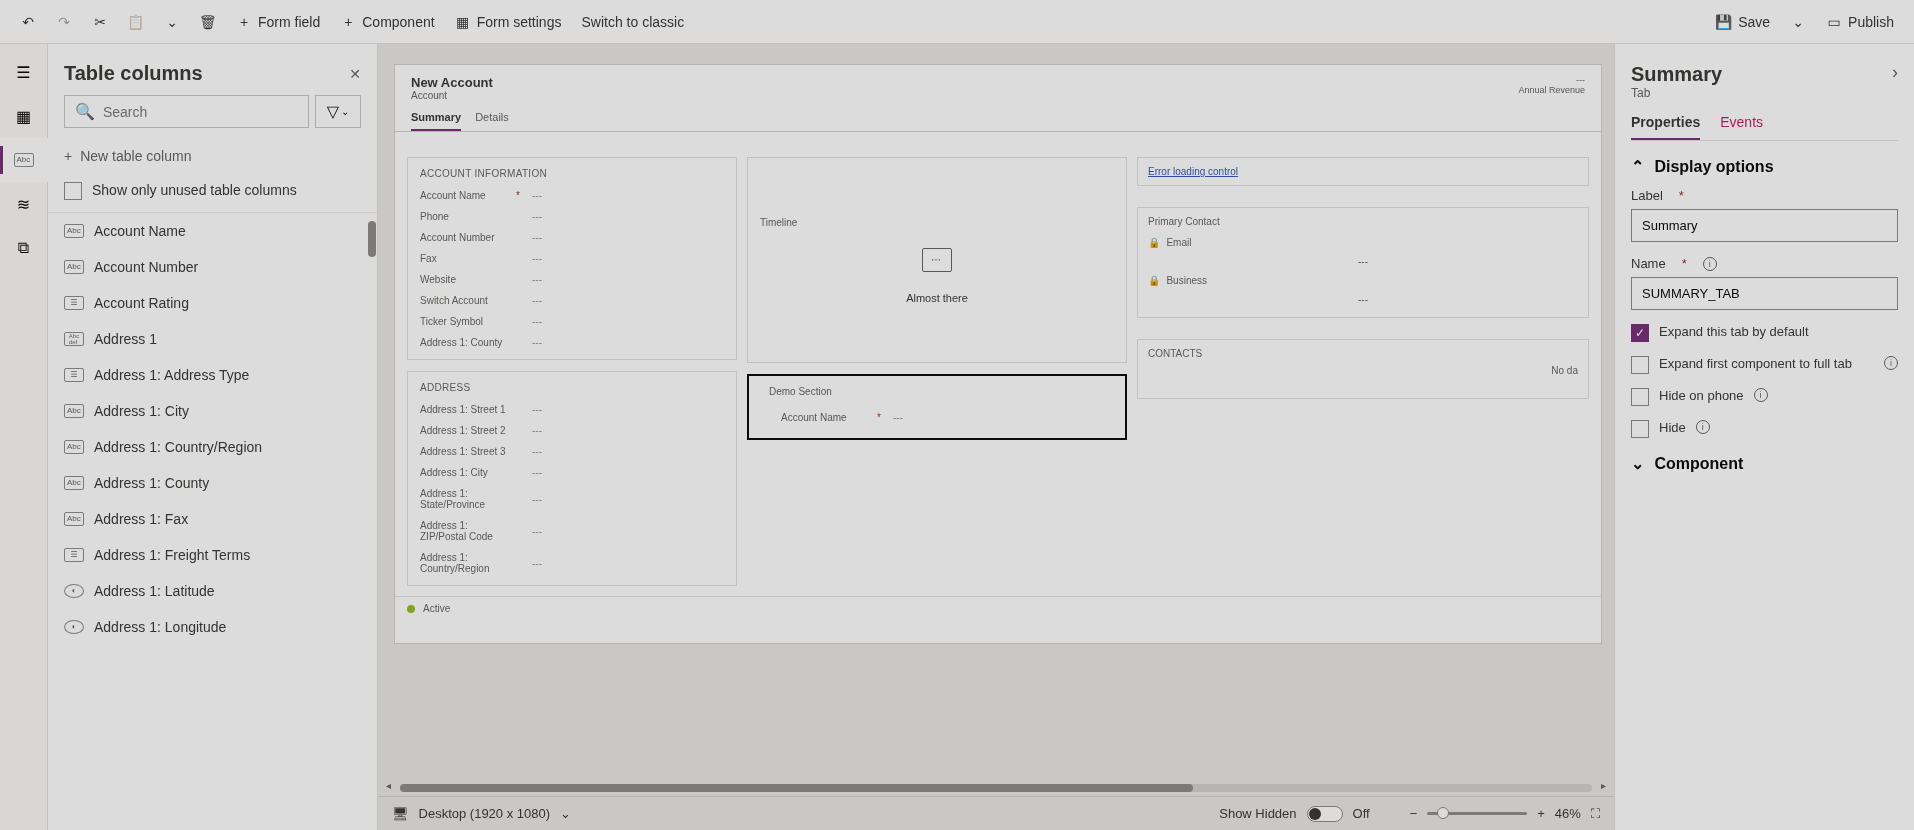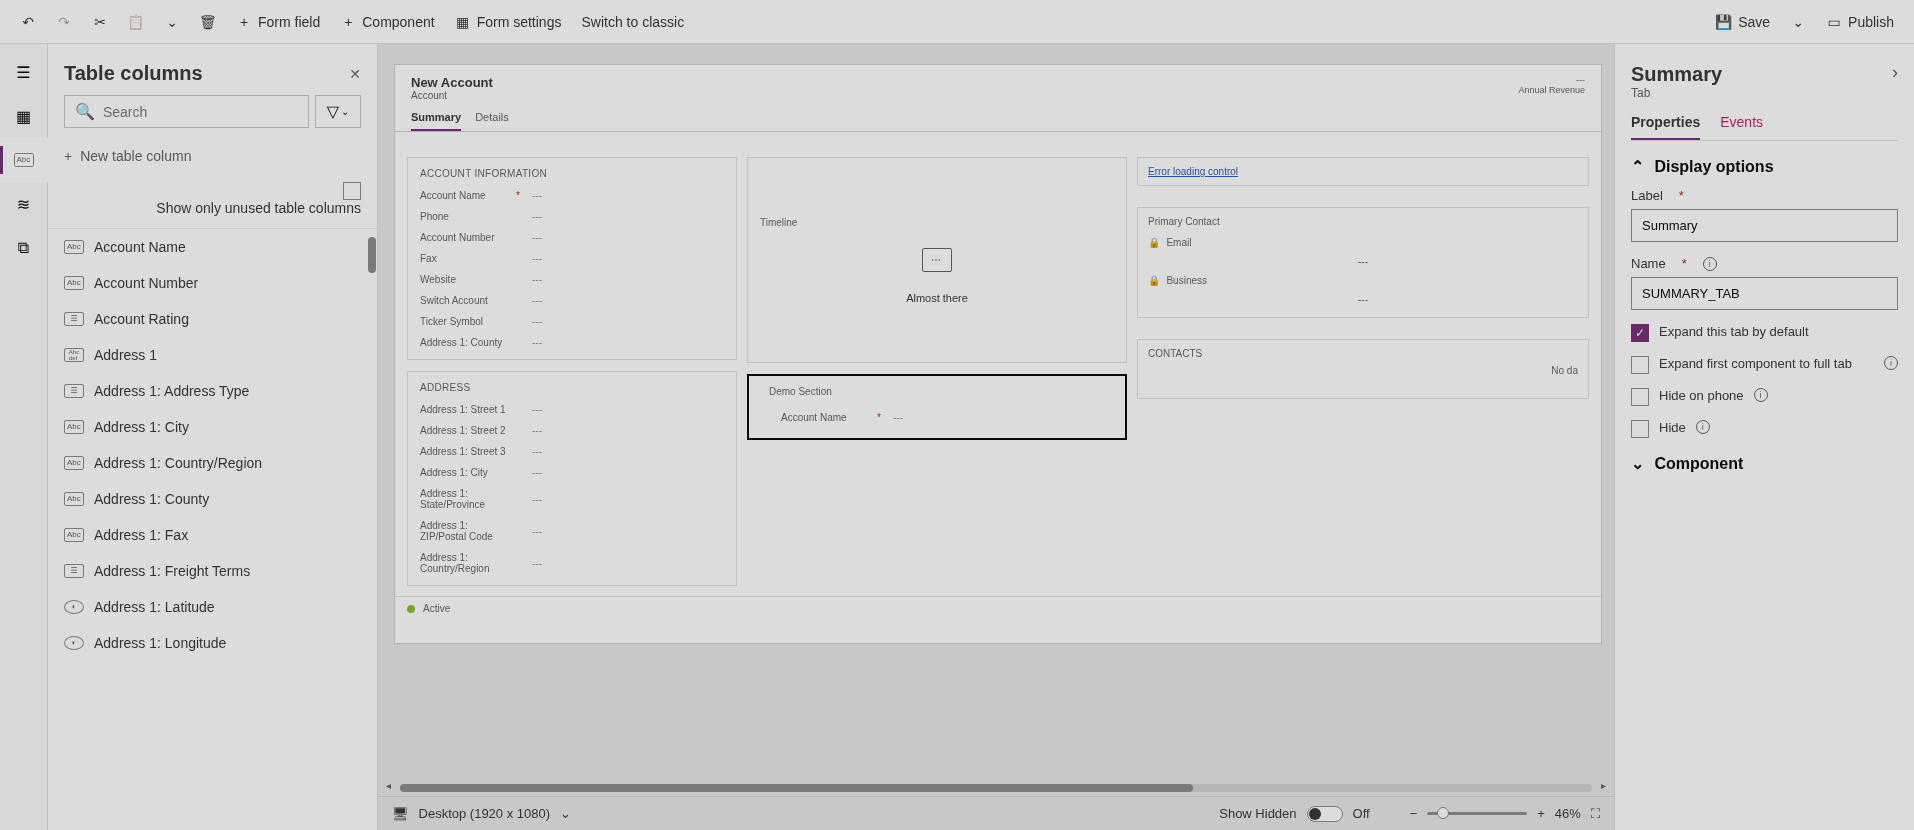--- a/index.html
+++ b/index.html
@@ -21,21 +21,21 @@
 
 .tc-panel { position: absolute; left: 48px; top: 44px; bottom: 0; width: 330px; background: #fff; border-right: 1px solid #e1dfdd; display: flex; flex-direction: column; }
 .tc-header { display: flex; align-items: center; justify-content: space-between; padding: 18px 16px 10px 16px; }
 .tc-title { font-size: 20px; font-weight: 600; color: #323130; }
 .tc-close { cursor: pointer; color: #605e5c; font-size: 14px; }
 .tc-search-row { display: flex; gap: 6px; padding: 0 16px 10px 16px; }
 .tc-search { flex: 1; display: flex; align-items: center; gap: 8px; border: 1px solid #c8c6c4; padding: 6px 10px; background: #fff; }
 .tc-search input { border: none; outline: none; flex: 1; font-size: 14px; background: transparent; }
 .tc-filter { width: 46px; border: 1px solid #c8c6c4; display:flex; align-items:center; justify-content:center; gap:2px; cursor:pointer; }
 .tc-newcol { display: flex; align-items: center; gap: 8px; padding: 10px 16px; color: #605e5c; cursor:pointer; font-size:14px; }
-.tc-unused { display: flex; align-items: flex-end; padding: 8px 16px 12px 16px; font-size: 14px; color: #323130; flex-direction: column; }
+.tc-unused { display: flex; align-items: flex-start; gap: 10px; padding: 8px 16px 12px 16px; font-size: 14px; color: #323130; }
 .chk { width: 18px; height: 18px; border: 1px solid #8a8886; background: #fff; display:inline-flex; align-items:center; justify-content:center; }
 .chk.checked { background: #742774; border-color:#742774; color:#fff; font-size:12px; }
 .tc-list { flex:1; overflow-y:auto; border-top:1px solid #edebe9; position:relative; }
 .tc-item { display:flex; align-items:center; gap:10px; padding: 10px 16px; font-size:14px; color:#323130; cursor:pointer; }
 .tc-scrollthumb { position:absolute; right:1px; top:8px; width:8px; height:36px; background:#8a8886; border-radius:4px; }
 .col-icon { width:20px; height:14px; border:1px solid #8a8886; border-radius:2px; font-size:8px; display:flex; align-items:center; justify-content:flex-start; padding:0 2px; color:#605e5c; line-height:1; }
 
 
 .canvas-wrap { position:absolute; left:378px; right:300px; top:44px; bottom:0; background:#e9e7e5; display:flex; flex-direction:column;justify-content:center; }
 .canvas-scroll { flex:1; overflow:auto; padding:20px 12px 6px 16px; }

